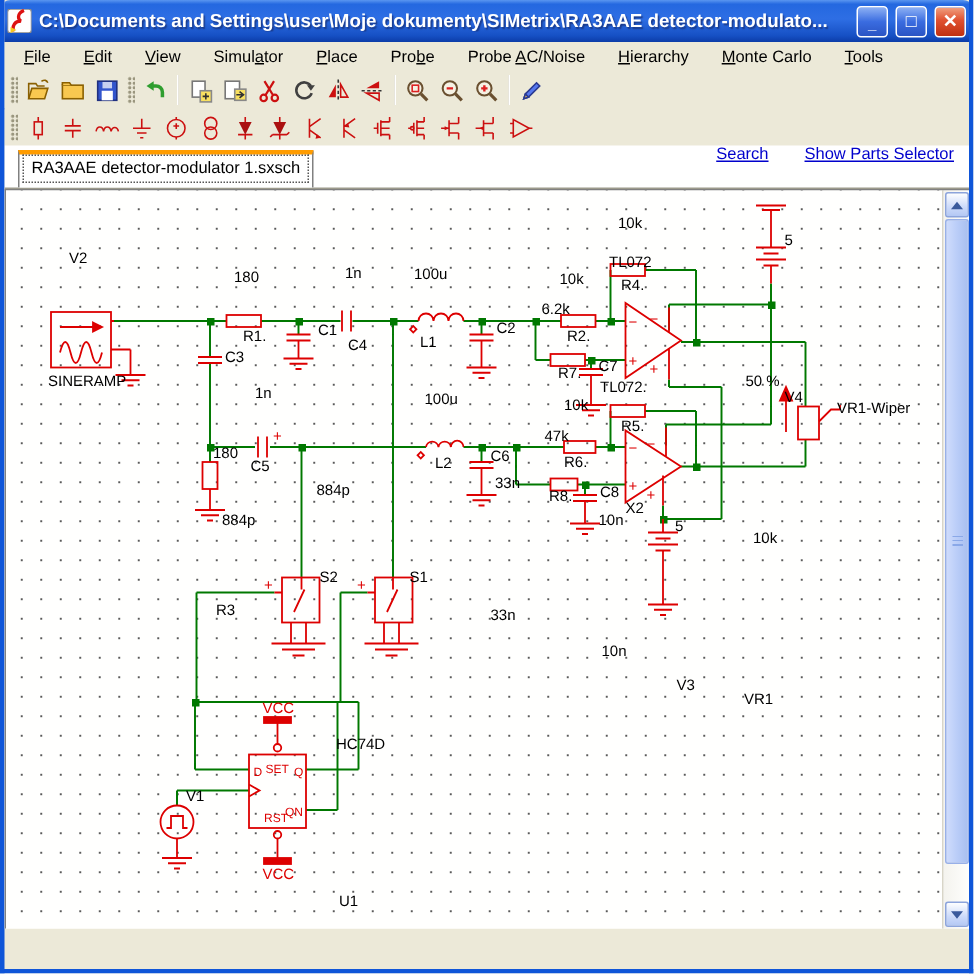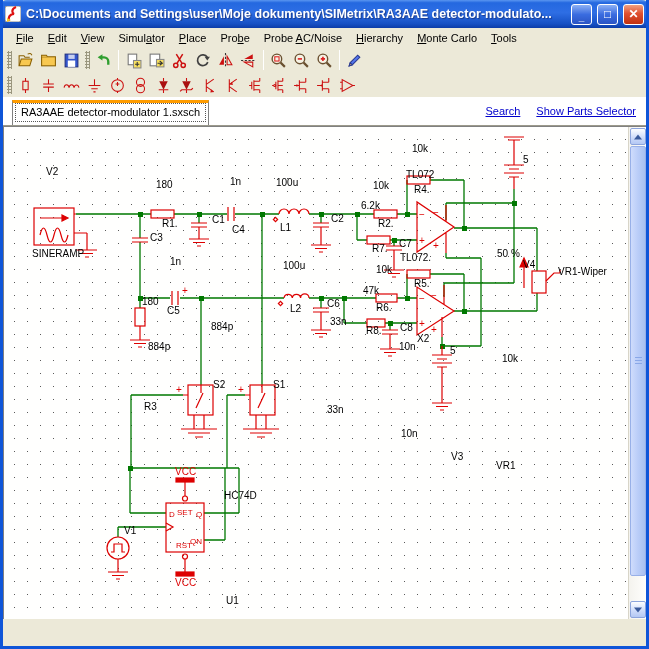--- a/index.html
+++ b/index.html
@@ -14,39 +14,39 @@
   #title-text { color:#fff; font-weight:bold; font-size:12.5px; text-shadow:1px 1px 1px #1a3a8a;
     white-space:nowrap; overflow:hidden; flex:1; }
   .tbtn { width:21px; height:21px; border-radius:3px; border:1px solid #fff; position:relative;
     background:linear-gradient(180deg,#8cb0f4 0%,#3a6ce0 50%,#2a54c4 100%); flex:0 0 auto; }
   .tbtn.close { background:linear-gradient(180deg,#f0a080 0%,#e05030 45%,#c03010 100%); }
   .tbtn span { position:absolute; inset:0; color:#fff; font-size:12px; font-weight:bold;
     display:flex; align-items:center; justify-content:center; }
   .tbtn.min span { align-items:flex-end; font-size:10px; padding-bottom:2px; }
   
   #menubar { position:absolute; left:0; top:28px; width:643px; height:20px; background:#ece9d8;
-    display:flex; align-items:center; padding-left:6px; font-size:11px; }
+    display:flex; align-items:center; padding-left:6px; font-size:11px;gap:8px; }
   .menu-item { padding:2px 7px; color:#000; }
   .menu-item u { text-decoration:underline; }
   
   .toolbar { position:absolute; left:0; width:643px; height:24px; background:#ece9d8;
     display:flex; align-items:center; padding-left:2px; }
   #toolbar1 { top:48px; } #toolbar2 { top:73px; }
   .tb-btn { width:23px; height:22px; display:flex; align-items:center; justify-content:center; }
   .tb-btn svg { width:17px; height:17px; }
   .grip { width:5px; height:18px; margin:0 2px;
     background-image:radial-gradient(#9a967e 1px,transparent 1.3px); background-size:3px 3px; }
   .sep { width:1px; height:20px; background:#b0ac98; border-right:1px solid #fff; margin:0 3px; }
   
   #tabbar { position:absolute; left:0; top:97px; width:643px; height:29px; background:#fff;
     border-bottom:1px solid #9c9a8c; display:flex; align-items:flex-end; }
   #tab { margin-left:9px; height:25px; border:1px solid #808080; border-bottom:none;
     border-top:3px solid #ff9c00; background:#fff; padding:3px 8px 0 8px; font-size:11px;
     outline:1px dotted #555; outline-offset:-4px; white-space:nowrap; }
-  #tab-links { margin-left:auto; display:flex; gap:16px; padding:0 10px 8px 0; font-size:11px;justify-content:center; }
+  #tab-links { margin-left:auto; display:flex; gap:24px; padding:0 10px 16px 0; font-size:11px;justify-content:center; }
   #tab-links a { color:#0000cc; text-decoration:underline; }
   
   #canvas { position:absolute; left:0; top:126px; width:643px; height:493px; background:#fff;
     border-top:1px solid #808080; border-left:1px solid #808080; }
   #schem { position:absolute; left:0; top:0; width:624px; height:492px; background:#fffffe;
     background-image:radial-gradient(circle,#5a5a5a 0.7px,transparent 0.9px);
     background-size:13px 13px; background-position:4px 6px; overflow:hidden; }
   #schsvg { position:absolute; left:0; top:0; }
   .slab { font-family:"Liberation Sans",sans-serif; font-size:10px; fill:#000; }
   .slab.r { fill:#dd0000; }

